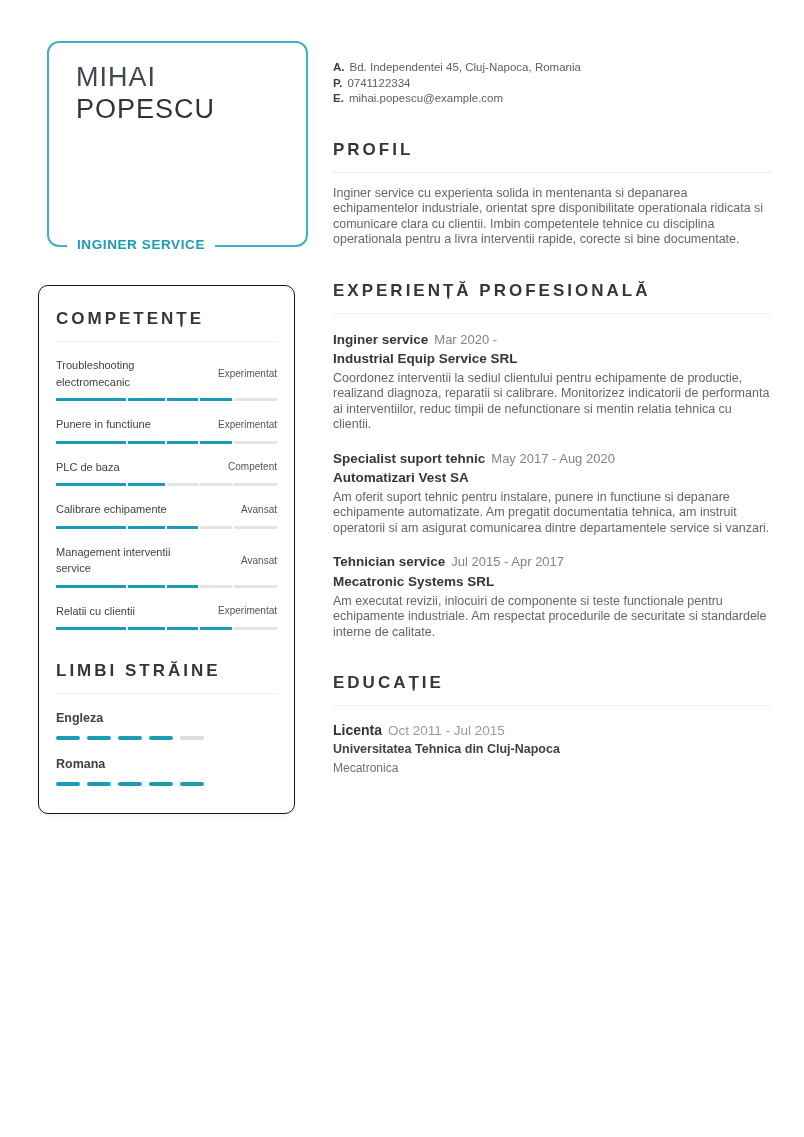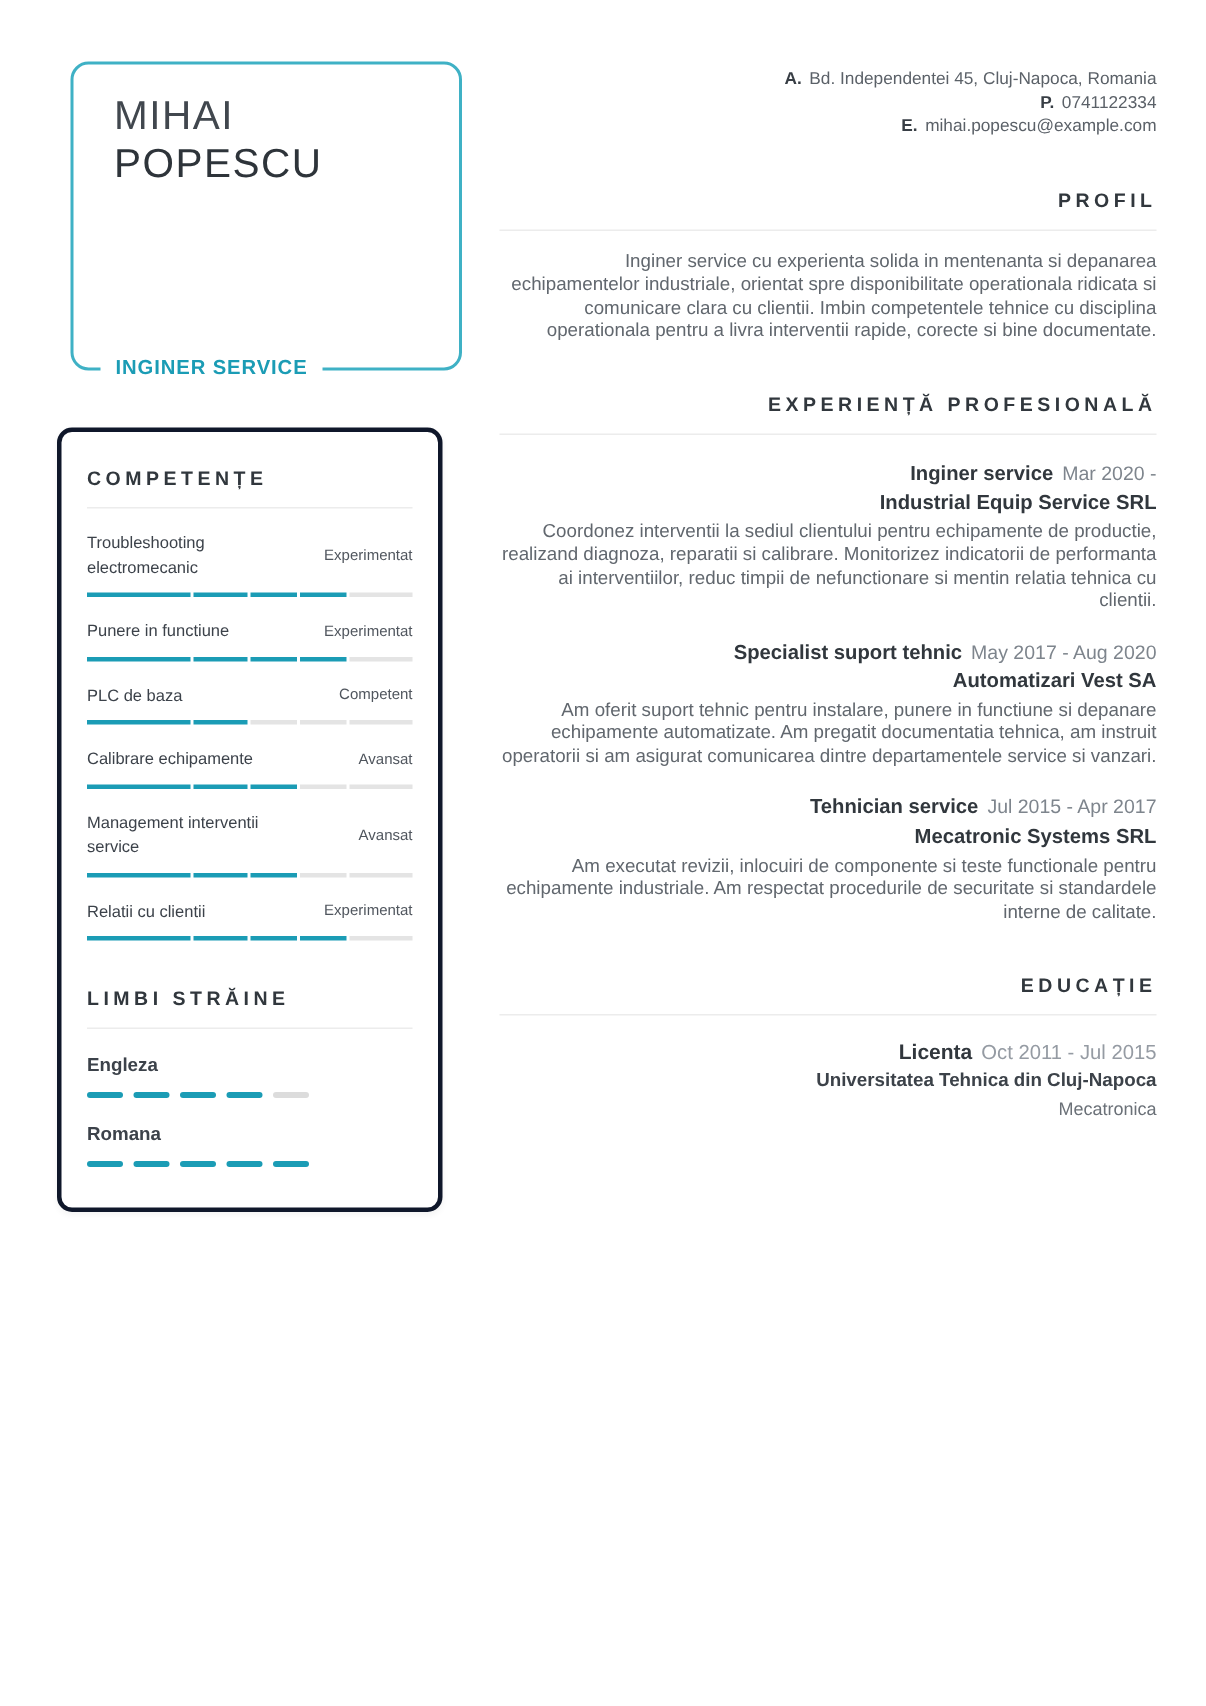--- a/index.html
+++ b/index.html
@@ -16,45 +16,45 @@
   .first-name { margin:19px 0 0 27px; font-size:27px; font-weight:400; color:#41474e; letter-spacing:1px; line-height:1.15; }
   .last-name  { margin:1px 0 0 27px;  font-size:27px; font-weight:400; color:#2e343a; letter-spacing:1px; line-height:1.15; }
   .job-tab {
     position:absolute; bottom:-11px; left:18px; background:#ffffff; padding:0 10px;
     font-size:13.5px; font-weight:700; color:#1b9cb5; letter-spacing:0.6px; line-height:22px; white-space:nowrap;
   }
 
   
   .sidebar {
     position:absolute; left:38px; top:285px; width:257px; box-sizing:border-box;
-    background:#ffffff; border:3px solid #0f172a; border-radius:10px;
+    background:#ffffff; border:1px solid #0f172a; border-radius:10px;
     padding:23px 17px 27px 17px; box-shadow:0 2px 4px rgba(0,0,0,0.05);
   }
-  .section-title { font-size:13px; font-weight:700; letter-spacing:3px; color:#31373d; }
+  .section-title { font-size:17px; font-weight:700; letter-spacing:3px; color:#31373d; }
   .divider { height:1px; background:#ececec; margin-top:12px; }
 
   .skill { margin-top:15px; }
   .skill-top { display:flex; justify-content:space-between; align-items:center; }
   .skill-name { font-size:11px; color:#3c424a; line-height:1.5; max-width:150px; }
   .skill-level { font-size:10px; color:#50565e; white-space:nowrap; padding-left:6px; }
   .skill-bar { display:flex; gap:2px; height:3px; margin-top:8px; }
   .seg { height:3px; }
   .seg.on  { background:#1b9cb5; }
   .seg.off { background:#e4e4e4; }
 
   .langs-title { margin-top:31px; }
   .lang { margin-top:17px; }
   .lang-name { font-size:12.5px; font-weight:700; color:#3c424a; }
   .lang-dashes { display:flex; gap:7px; margin-top:11px; }
   .dash { width:24px; height:4px; border-radius:2px; }
   .dash.on  { background:#1b9cb5; }
   .dash.off { background:#dcdcdc; }
 
   
-  .right { position:absolute; left:333px; top:46px; width:438px;text-align:right; }
+  .right { position:absolute; left:333px; top:60px; width:438px; }
   .contact-line { font-size:11.5px; color:#5b6168; line-height:15.5px; }
   .contact-label { font-weight:700; color:#383e45; margin-right:5px; }
 
   .section { margin-top:33px; }
   .body-text { font-size:12.5px; color:#61676e; line-height:1.24; margin-top:13px; }
 
   .job { margin-top:17px; }
   .job-head { font-size:13.5px; line-height:1.35; }
   .job-role { font-weight:700; color:#31373d; }
   .job-dates { font-size:13px; color:#7e858d; margin-left:6px; }

